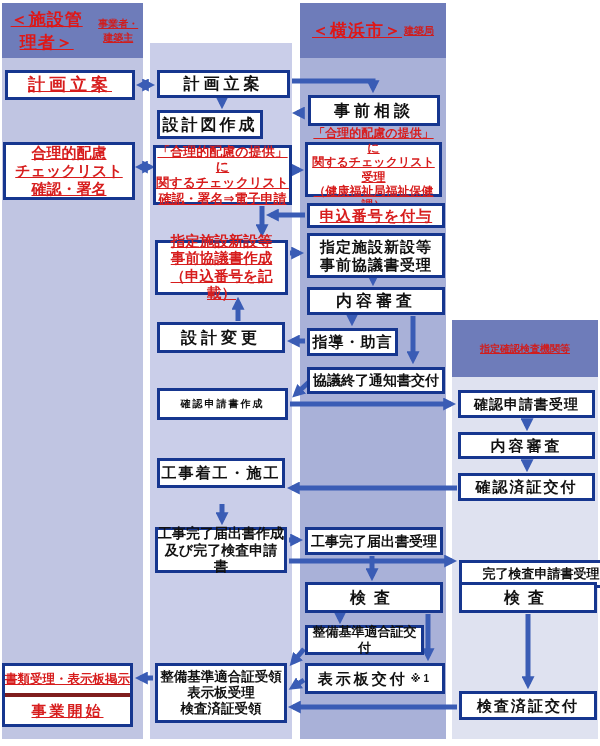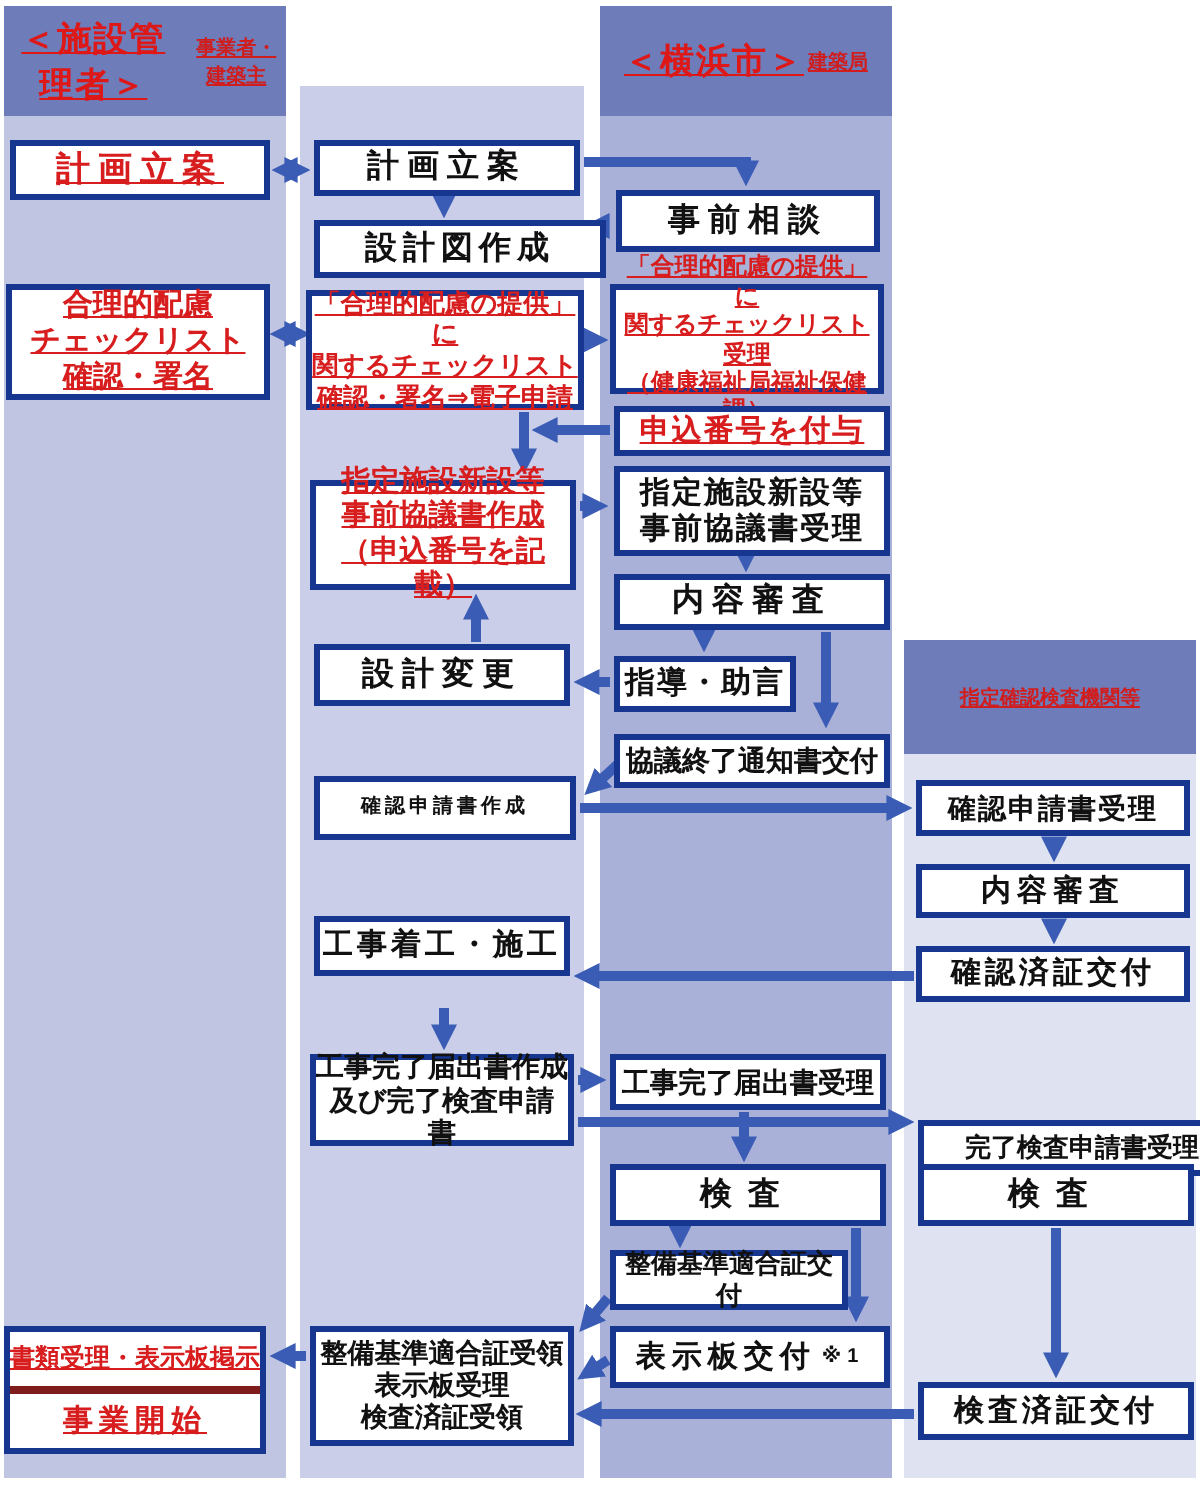--- a/index.html
+++ b/index.html
@@ -101,21 +101,21 @@
         <span>書類受理・表示板掲示</span>
       </div>
     <div class="cell" style="font-size:15px;letter-spacing:3px">
         <span>事業開始</span>
       </div>
   </div>
 
   <div class="box" style="left:157px;top:70px;width:133px;height:28px;font-size:16px;letter-spacing:4px">
     <span>計画立案</span>
     </div>
-  <div class="box" style="left:157px;top:110px;width:146px;height:29px;font-size:16px;letter-spacing:3px">
+  <div class="box" style="left:157px;top:110px;width:106px;height:29px;font-size:16px;letter-spacing:3px">
     <span>設計図作成</span>
     </div>
   <div class="box red" style="left:153px;top:145px;width:139px;height:60px;font-size:13px">
     <span>「合理的配慮の提供」に
 関するチェックリスト
 確認・署名⇒電子申請</span>
     </div>
   <div class="box red" style="left:155px;top:240px;width:133px;height:55px;font-size:14.5px">
     <span>指定施設新設等
 事前協議書作成

